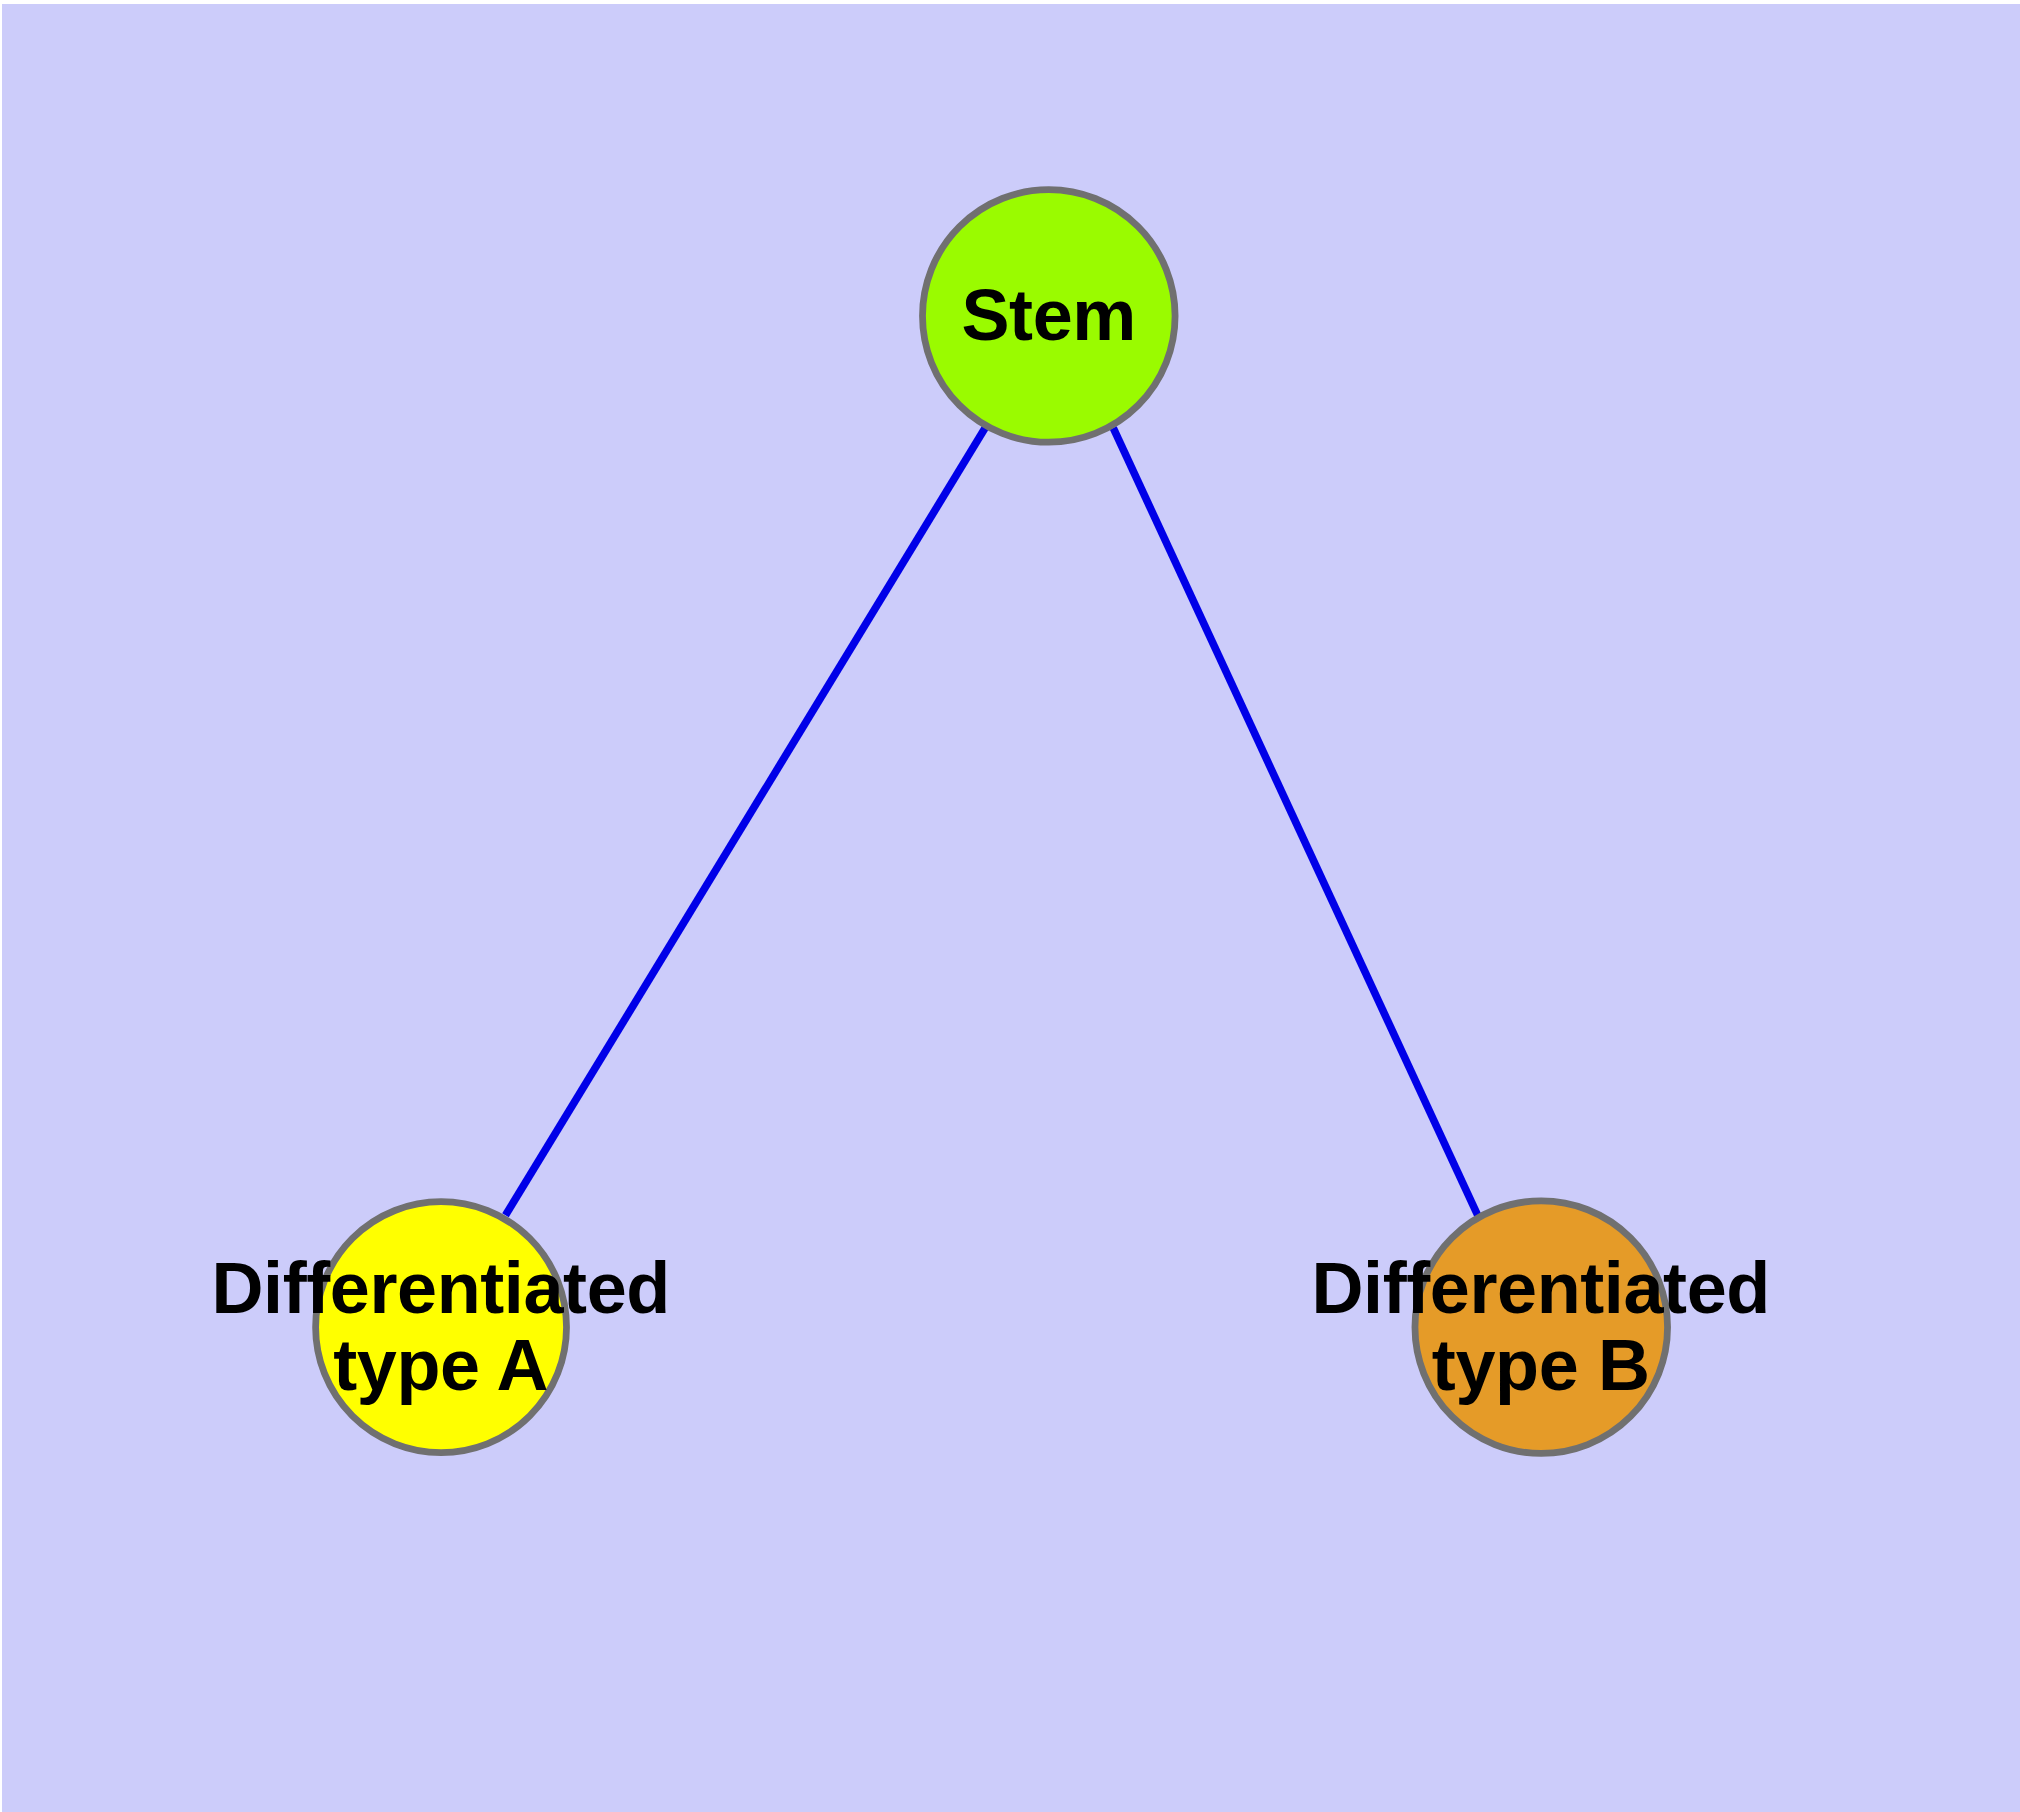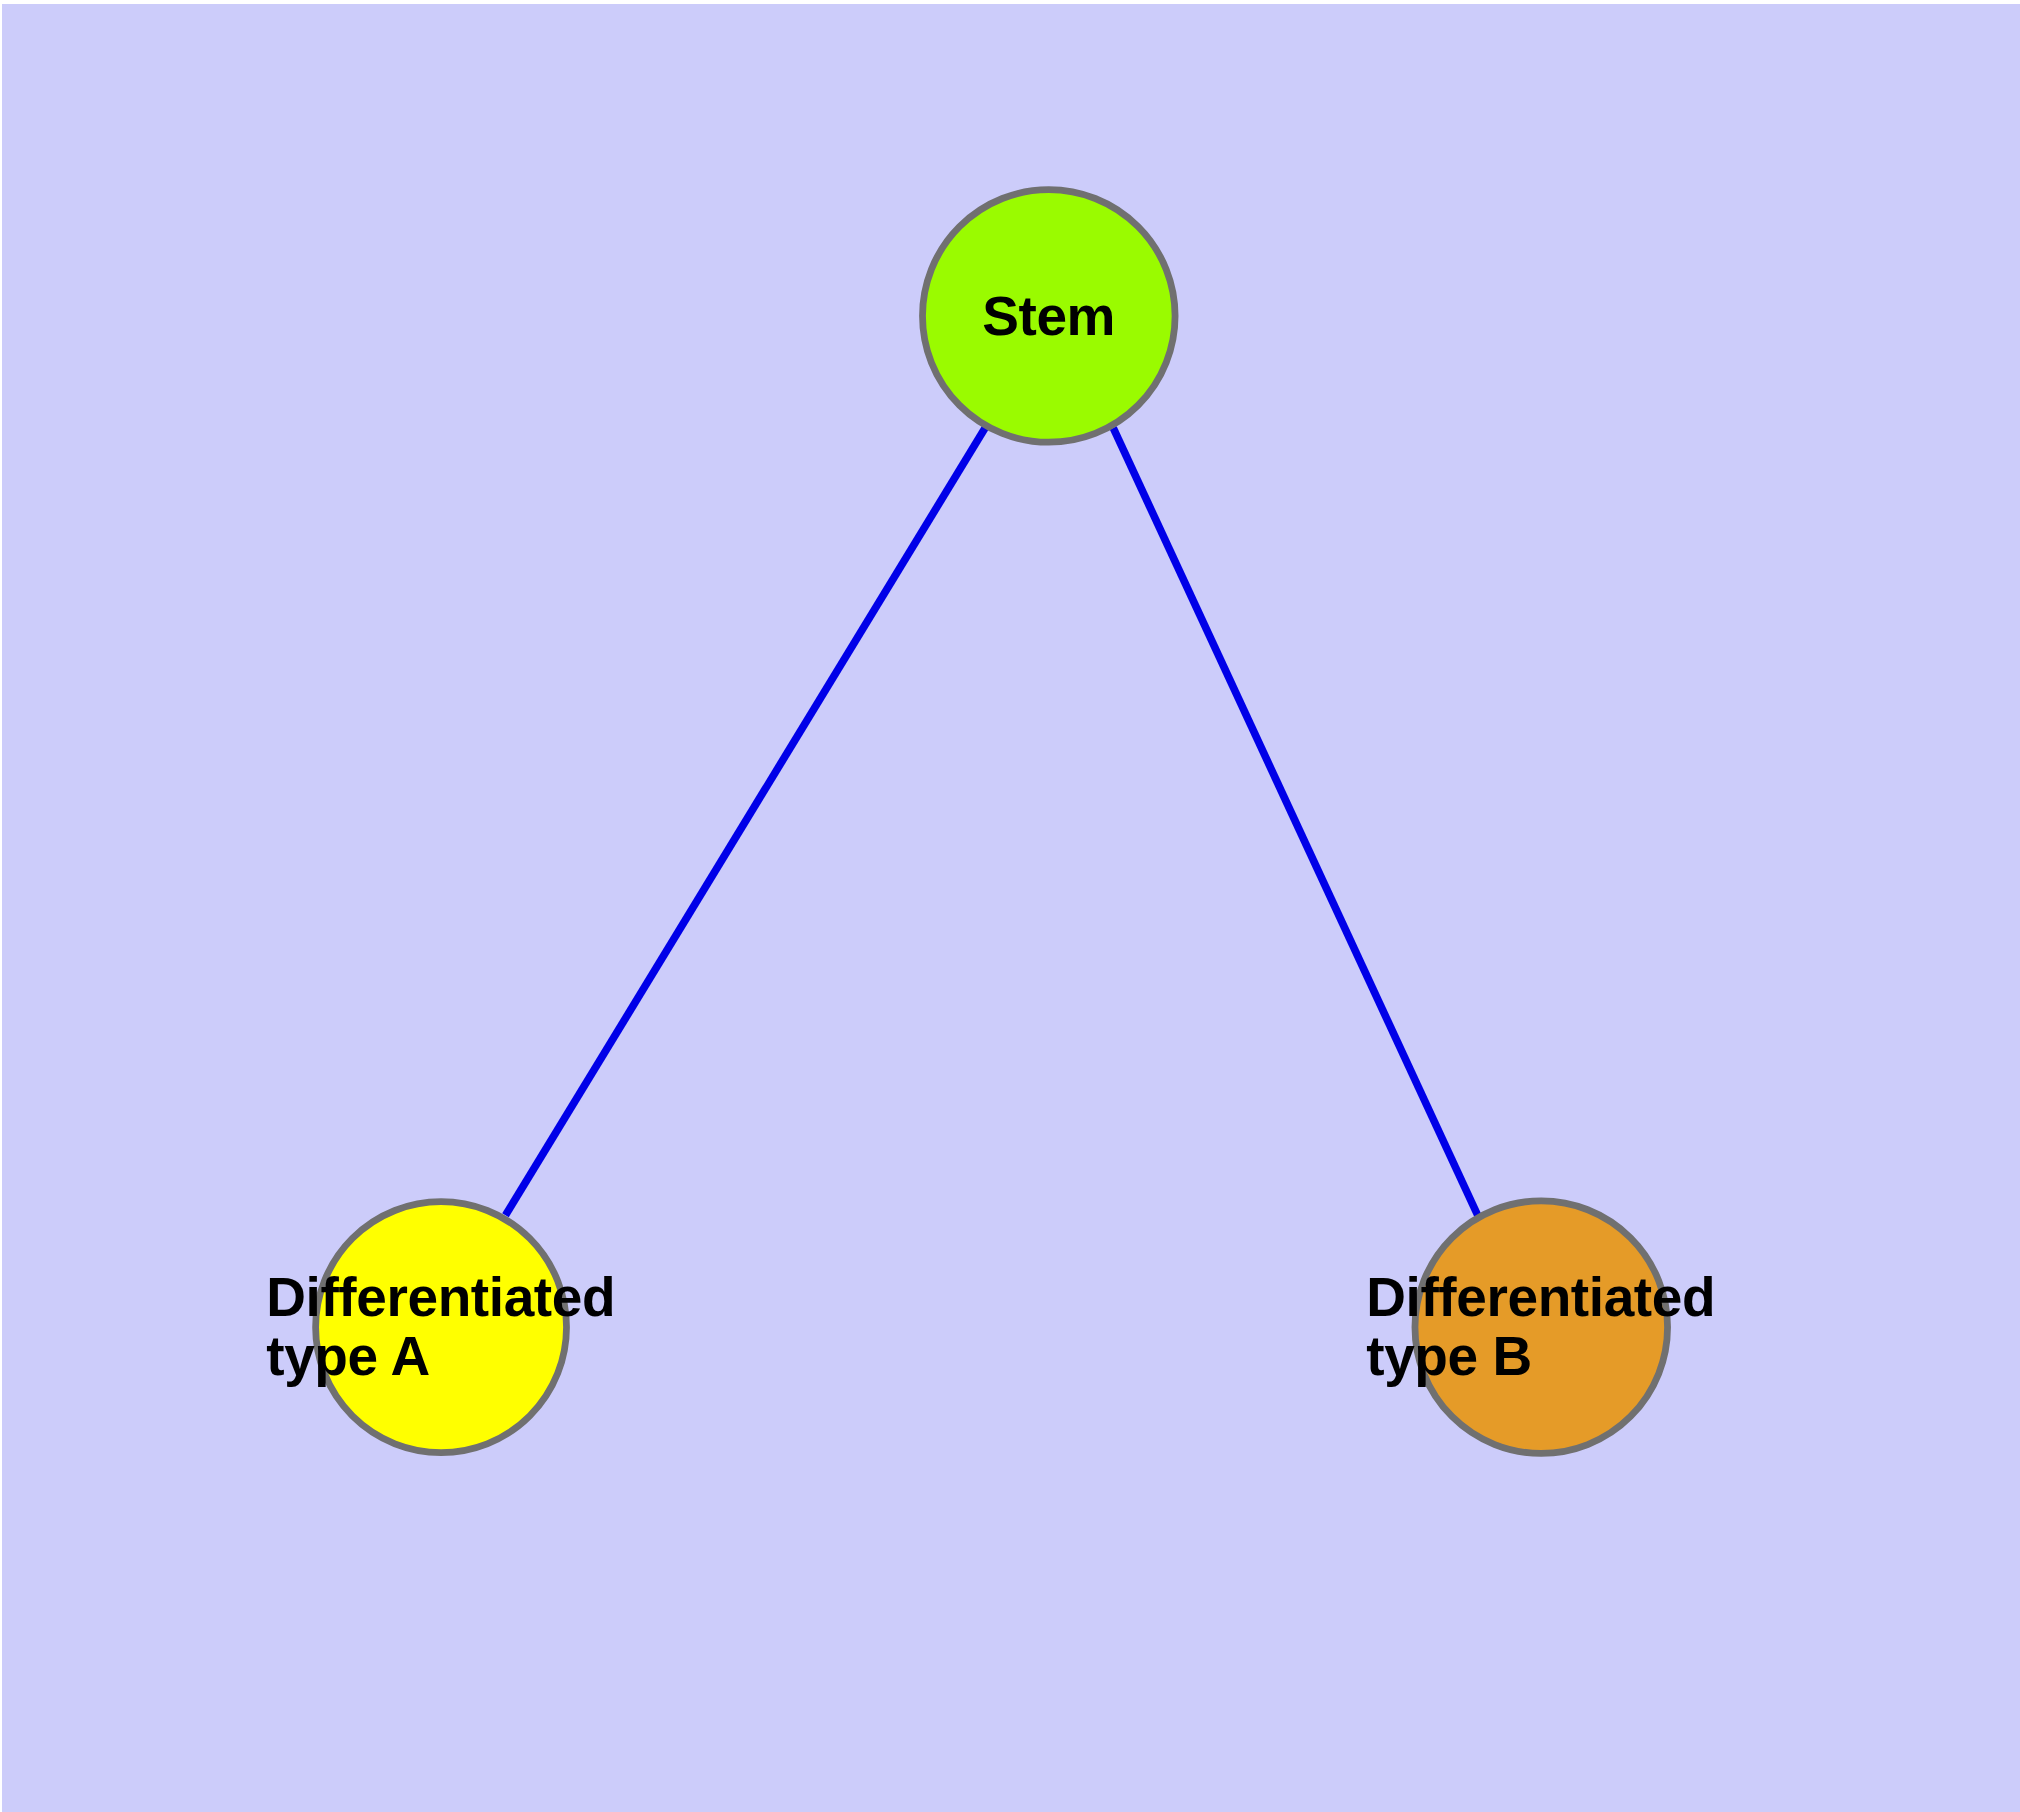--- a/index.html
+++ b/index.html
@@ -38,23 +38,23 @@
   }
   .edge-line {
     stroke: #0000e8;
     stroke-width: 9;
     stroke-linecap: butt;
   }
   .node-label {
     position: absolute;
     color: #000000;
     font-weight: bold;
-    font-size: 55px;
+    font-size: 72px;
     line-height: 1.07;
-    text-align: left;
+    text-align: center;
     white-space: pre;
     letter-spacing: -0.4px;
     transform: translate(-50%, -50%);
     pointer-events: none;
     font-family: "Liberation Sans", "DejaVu Sans", sans-serif;
   }
 </style>
 </head>
 <body>
 

